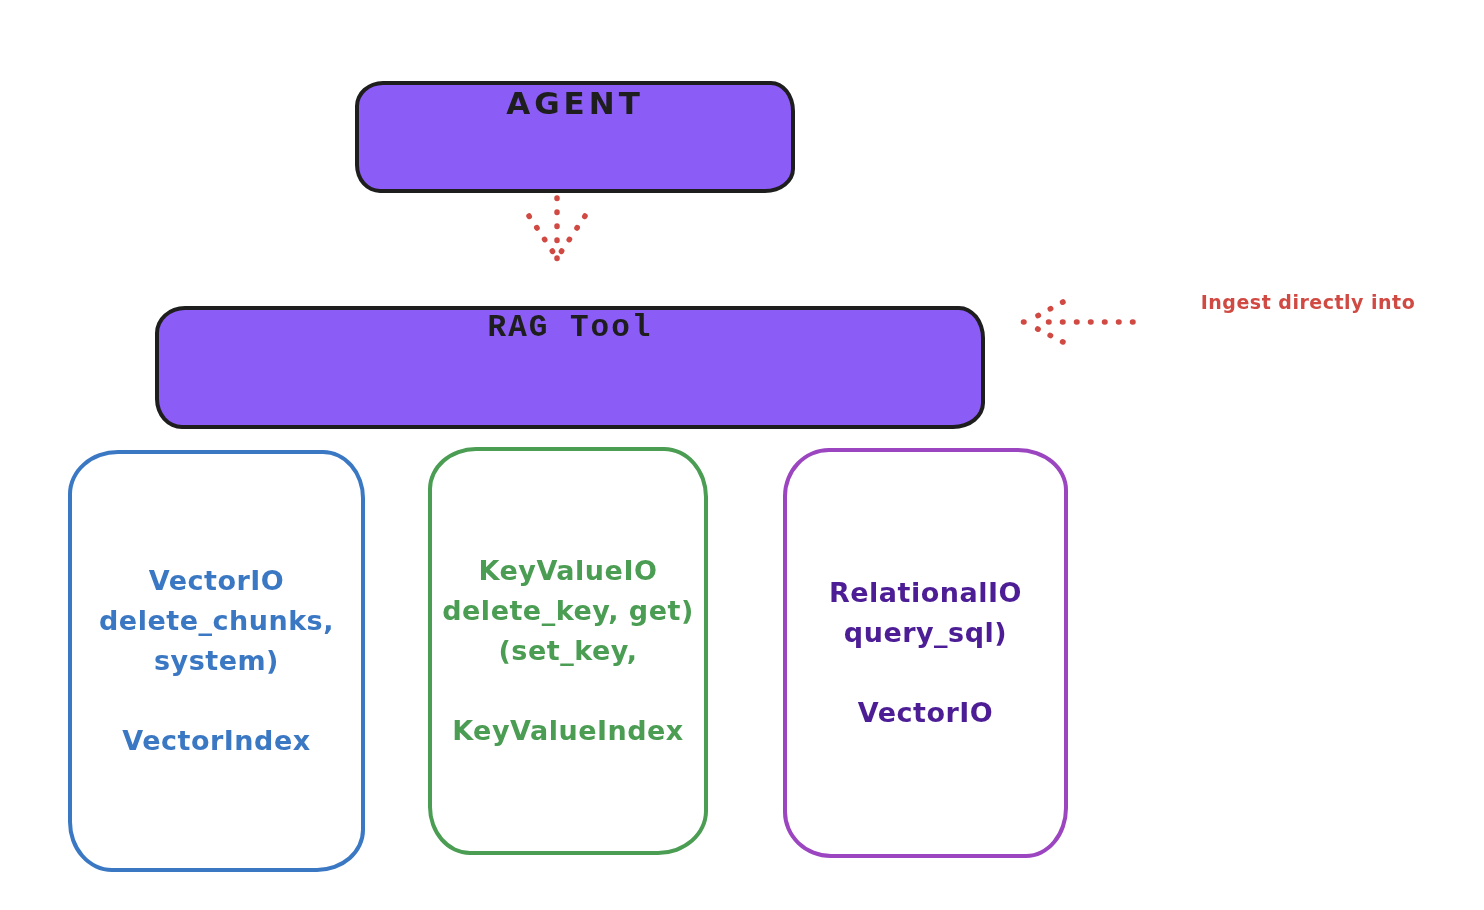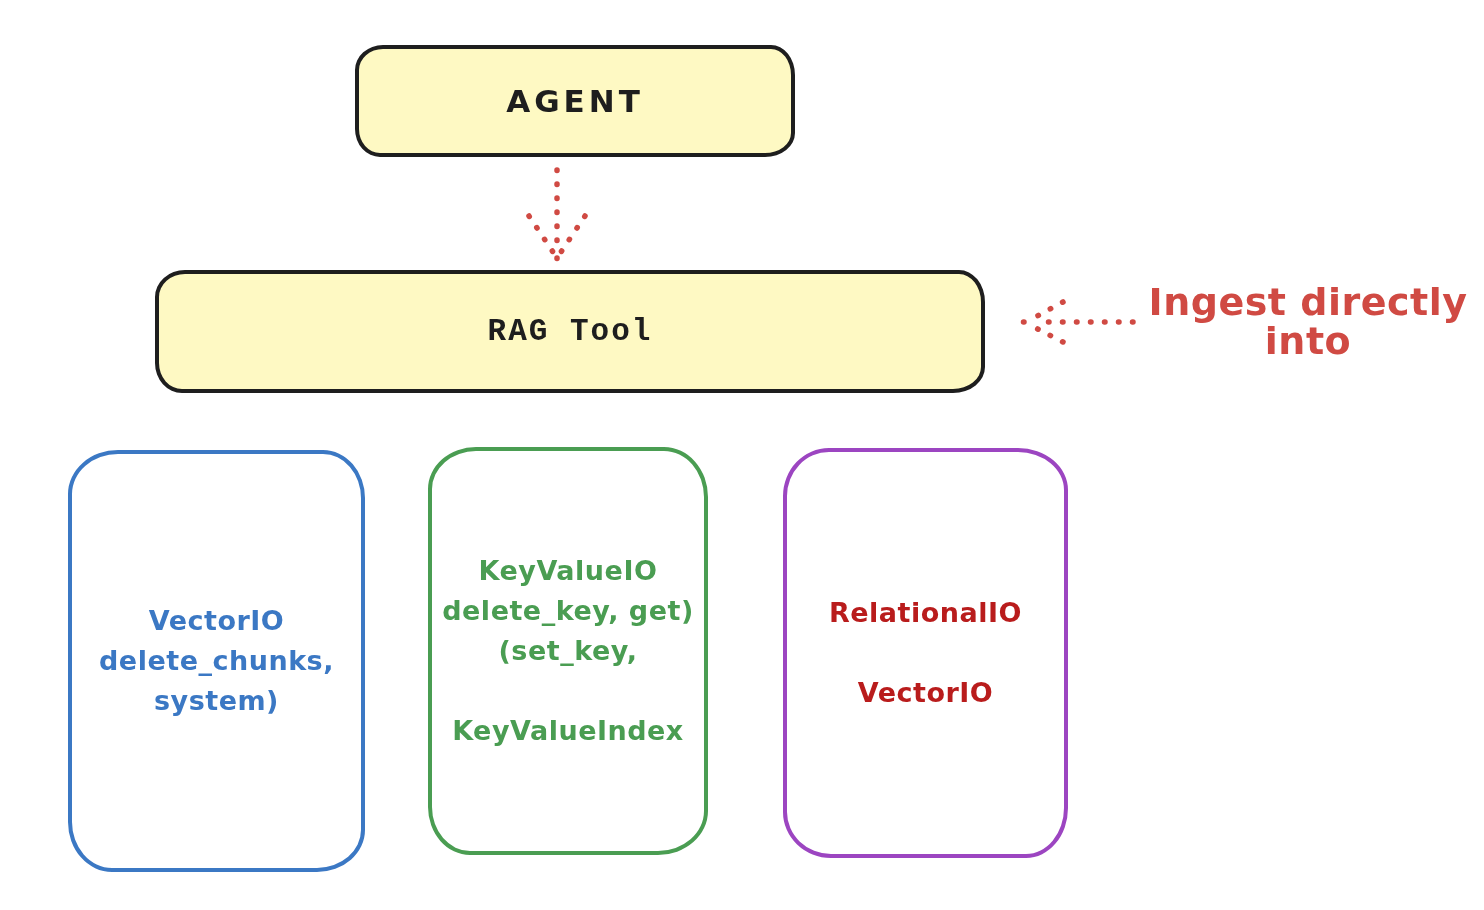--- a/index.html
+++ b/index.html
@@ -17,26 +17,26 @@
   }
   .arrow-layer {
     position: absolute;
     left: 0; top: 0;
     width: 1484px;
     height: 910px;
     pointer-events: none;
   }
   .node {
     position: absolute;
-    background: #fef9c3;
+    background: #8b5cf6;
     border-style: solid;
     display: flex;
-    align-items: center;
     justify-content: center;
     box-sizing: border-box;
+    margin-top: 36px;
   }
   .node-agent {
     left: 355px; top: 45px;
     width: 440px; height: 112px;
     border-width: 4px;
     border-radius: 28px 24px 30px 25px / 25px 30px 24px 28px;
     font-size: 31px;
     font-weight: 700;
     letter-spacing: 4px;
   }
@@ -47,21 +47,21 @@
     border-radius: 30px 26px 32px 27px / 27px 32px 26px 30px;
     font-size: 31px;
     font-weight: 600;
     letter-spacing: 2px;
   }
   .annotation {
     position: absolute;
     left: 1140px; top: 283px;
     width: 336px;
     text-align: center;
-    font-size: 38px;
+    font-size: 19px;
     font-weight: 700;
     line-height: 39px;
     letter-spacing: 0.5px;
   }
   .module {
     position: absolute;
     background: #ffffff;
     border-style: solid;
     border-width: 4px;
     box-sizing: border-box;
@@ -127,32 +127,34 @@
 
   <div class="annotation" style="color: rgb(208, 74, 67);">
     <div>Ingest directly into</div>
   </div>
 
   <div class="module module-vector" style="border-color: rgb(59, 120, 196);">
     <div class="module-text" style="color: rgb(59, 120, 196);">
       <div>VectorIO</div>
       <div>delete_chunks,</div>
       <div>system)</div>
+      <div class="module-index">VectorIndex</div>
     </div>
   </div>
 
   <div class="module module-keyvalue" style="border-color: rgb(74, 157, 82);">
     <div class="module-text" style="color: rgb(74, 157, 82);">
       <div>KeyValueIO</div>
       <div>delete_key, get)</div>
       <div>(set_key,</div>
       <div class="module-index">KeyValueIndex</div>
     </div>
   </div>
 
   <div class="module module-relational" style="border-color: rgb(156, 69, 193);">
-    <div class="module-text" style="color: #b91c1c;">
+    <div class="module-text" style="color: #4c1d95;">
       <div>RelationalIO</div>
+      <div>query_sql)</div>
       <div class="module-index">VectorIO</div>
     </div>
   </div>
 
 </div>
 
 </body></html>

